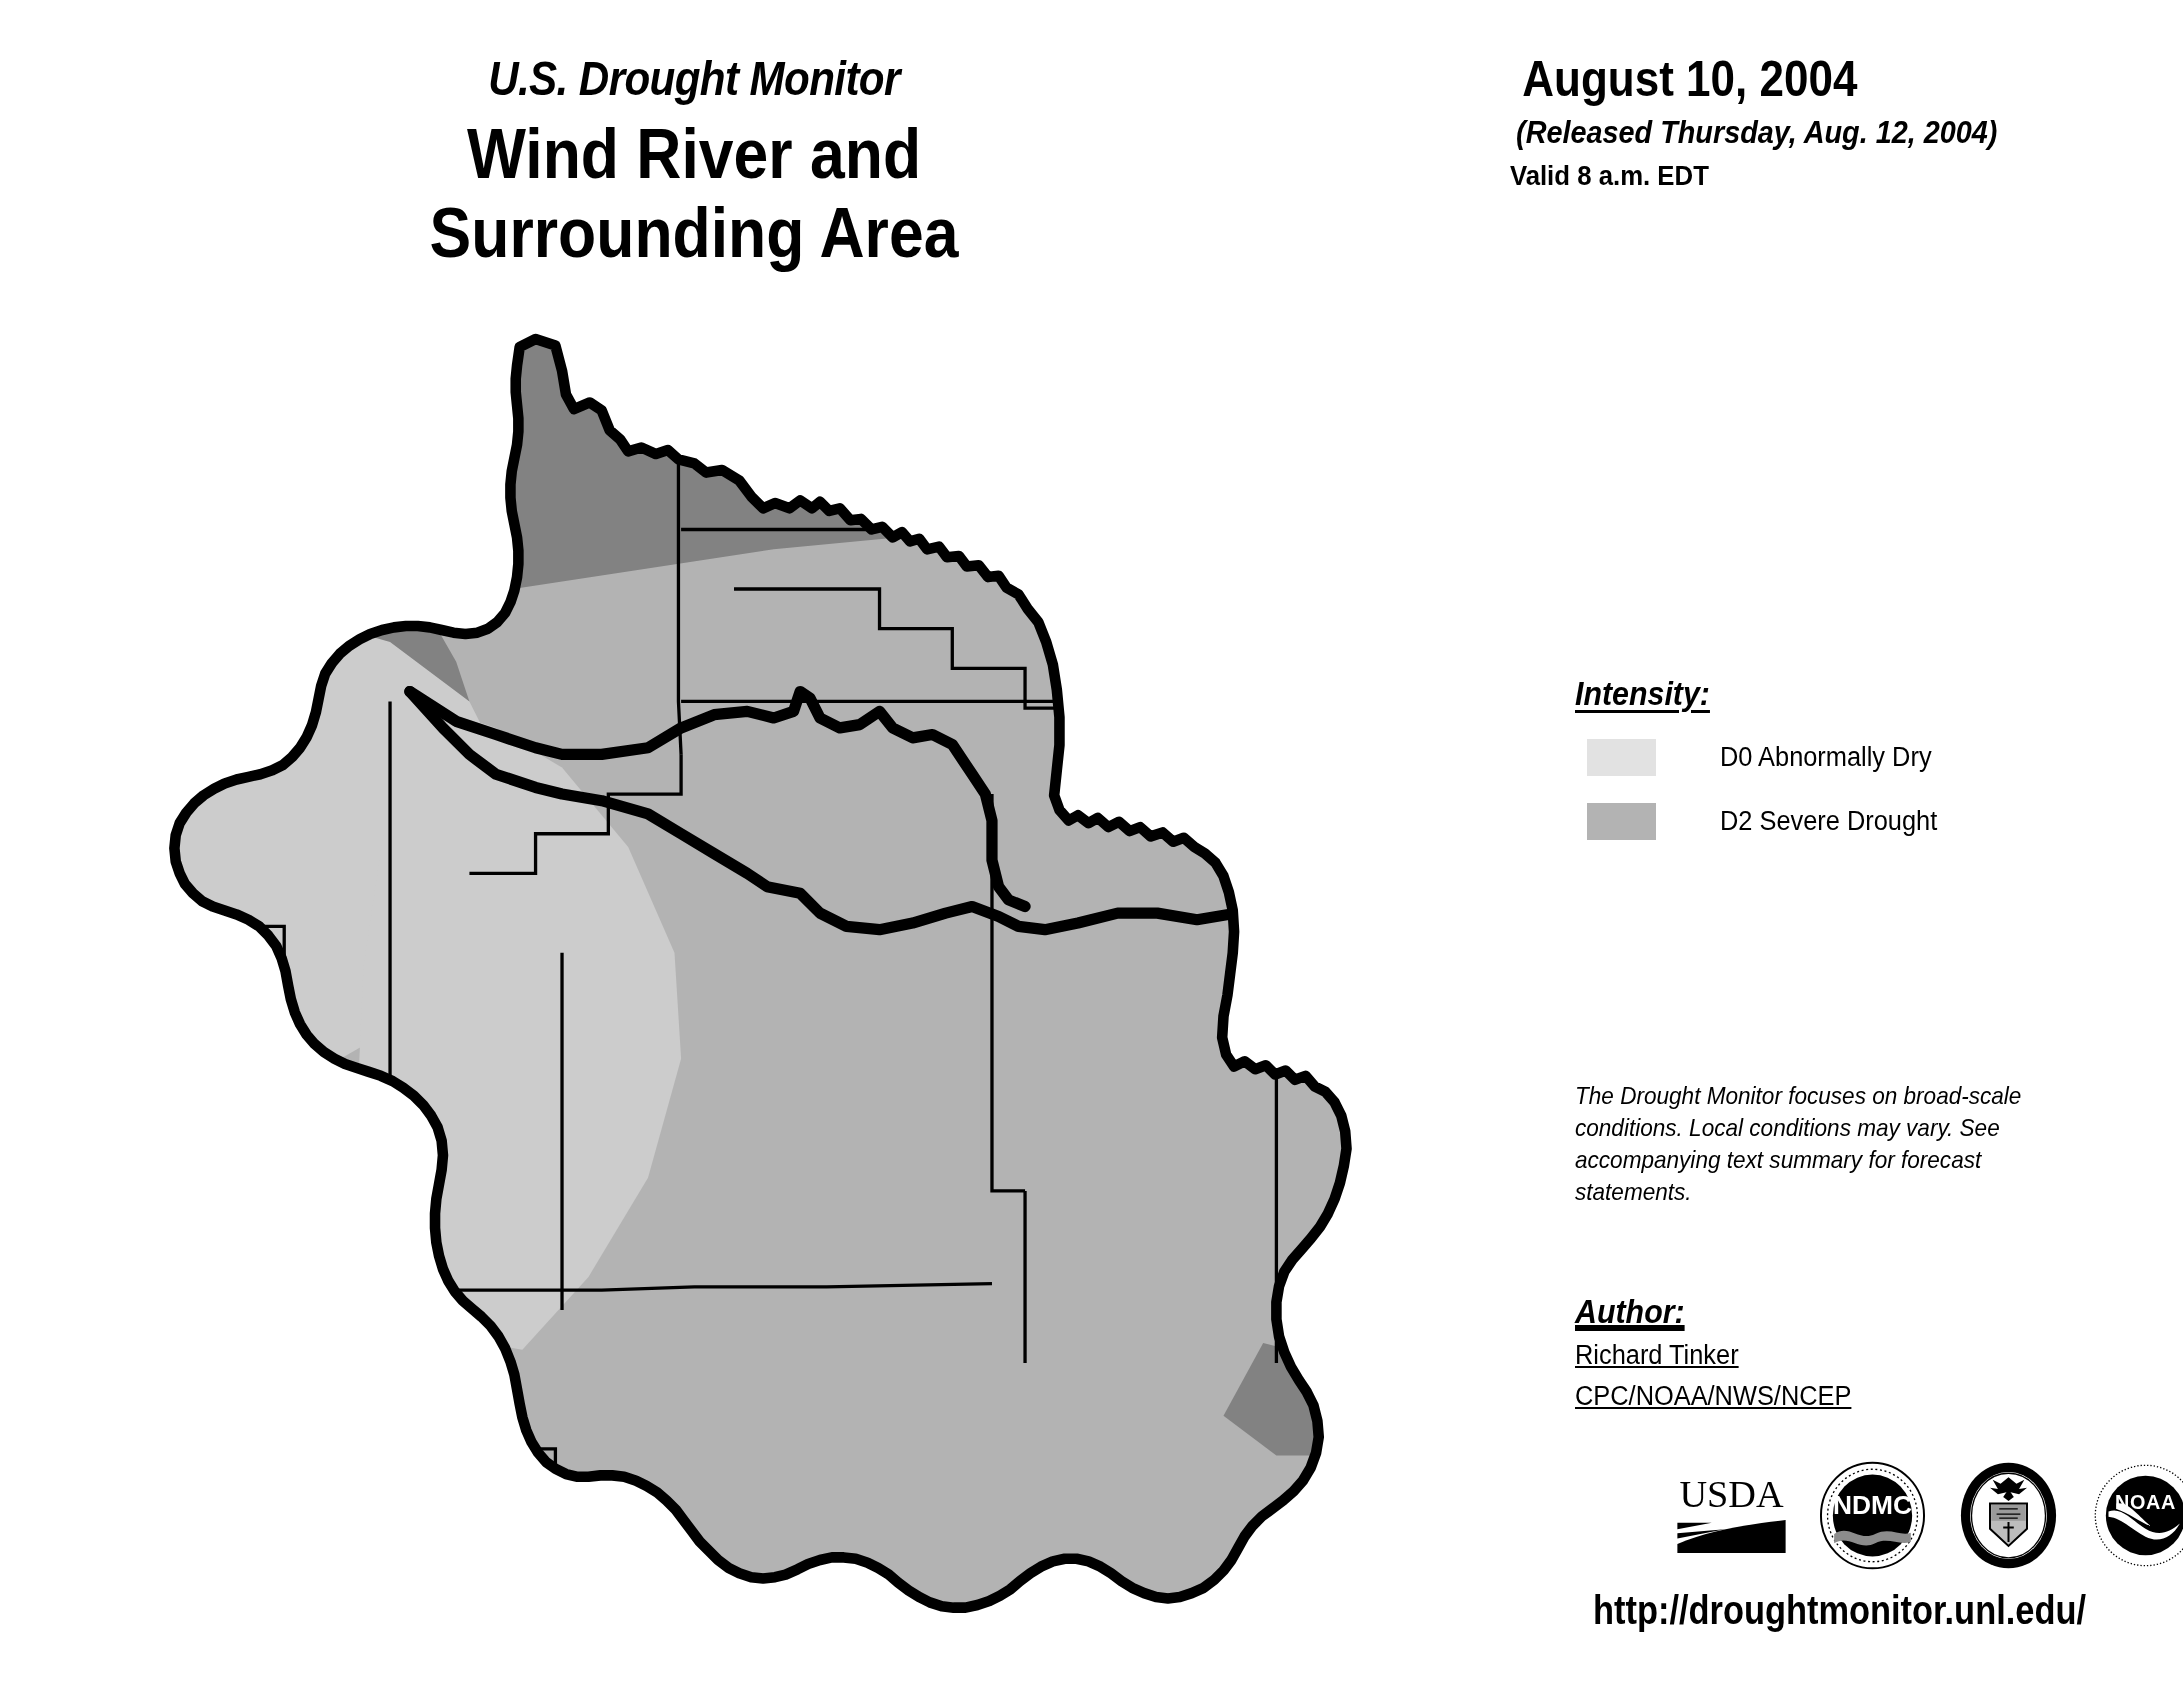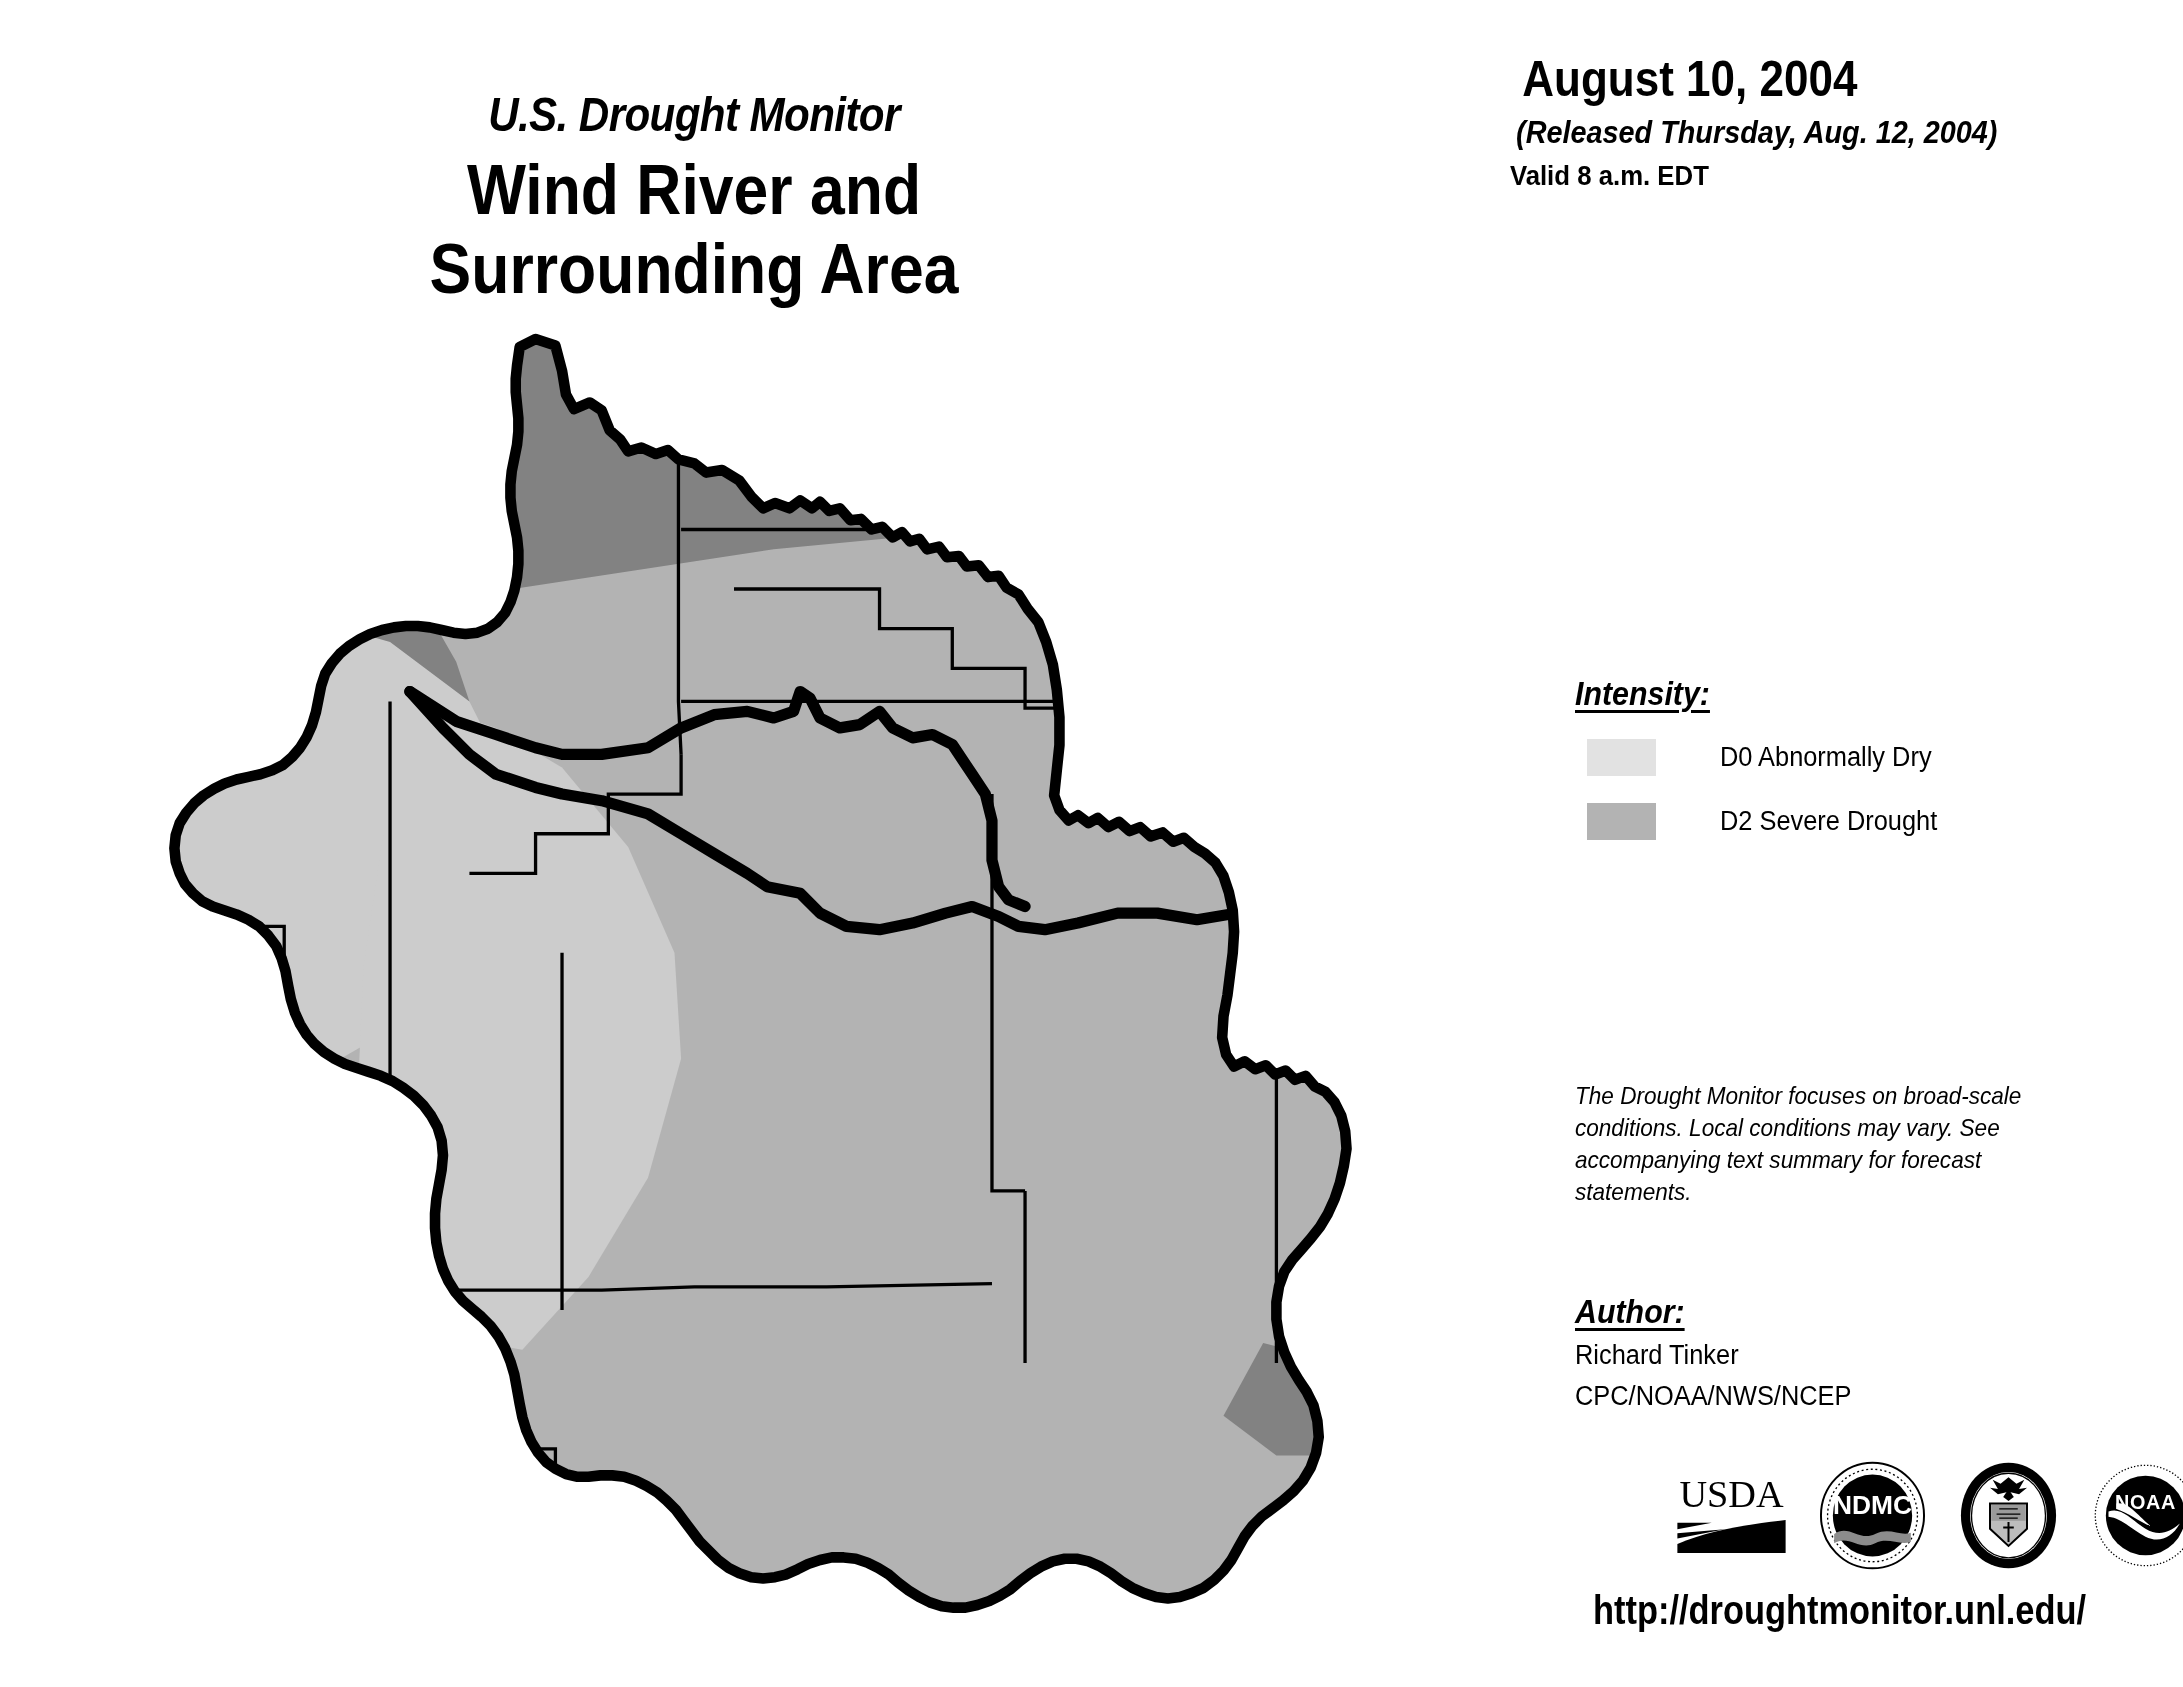--- a/index.html
+++ b/index.html
@@ -1,20 +1,20 @@
 <!DOCTYPE html>
 <html style="font-size:10.6px"><head>
 <meta charset="utf-8">
 <style>
   html,body{margin:0;padding:0;background:#fff;}
   body{width:2183px;height:1687px;position:relative;overflow:hidden;
        font-family:"Liberation Sans",sans-serif;color:#000;}
 
   
-  #title-block{position:absolute;left:198px;top:53px;width:992px;text-align:center;margin-top:36px;}
+  #title-block{position:absolute;left:198px;top:53px;width:992px;text-align:center;}
   #dm-label{font-size:49px;font-weight:bold;font-style:italic;letter-spacing:-0.7px;
             line-height:1.05;transform:scaleX(.86);transform-origin:50% 50%;}
   #region-title{font-size:71px;font-weight:bold;line-height:1.12;margin-top:9.3px;
                 transform:scaleX(.88);transform-origin:50% 50%;}
 
   #date-block{position:absolute;left:1485px;top:53px;width:622px;text-align:left;}
   #date-main{font-size:50px;font-weight:bold;line-height:1.05;
              transform:scaleX(.88);transform-origin:50% 50%;}
   #date-released{font-size:32px;font-weight:bold;font-style:italic;margin-top:8px;
                  transform:scaleX(.9);transform-origin:50% 50%;}
@@ -32,21 +32,21 @@
       transform:scaleX(.92);transform-origin:0 50%;}
   .legend-row{display:flex;align-items:center;height:49px;margin-bottom:14.6px;padding-left:12px;}
   .legend-swatch{width:69px;height:37px;flex:0 0 69px;}
   .legend-label{margin-left:64px;font-size:27px;white-space:nowrap;
       transform:scaleX(.94);transform-origin:0 50%;}
 
   #disclaimer{position:absolute;left:1575px;top:1080px;width:503px;
       font-size:24px;font-style:italic;line-height:1.33;
       transform:scaleX(.94);transform-origin:0 0;}
 
-  #author-block{position:absolute;left:1575px;top:1293px;width:529px;}
+  #author-block{position:absolute;left:1575px;top:1293px;width:529px;text-decoration:underline;}
   #author-heading{font-size:33px;font-weight:bold;font-style:italic;
       text-decoration:underline;text-underline-offset:5.3px;
       transform:scaleX(.92);transform-origin:0 50%;}
   .author-line{font-size:27px;line-height:1.28;margin-top:6.6px;
       transform:scaleX(.94);transform-origin:0 50%;}
 
   #logo-row{position:absolute;left:1672px;top:1452px;width:529px;height:126px;
       display:flex;align-items:center;justify-content:space-between;}
   .logo{flex:0 0 auto;}
 

